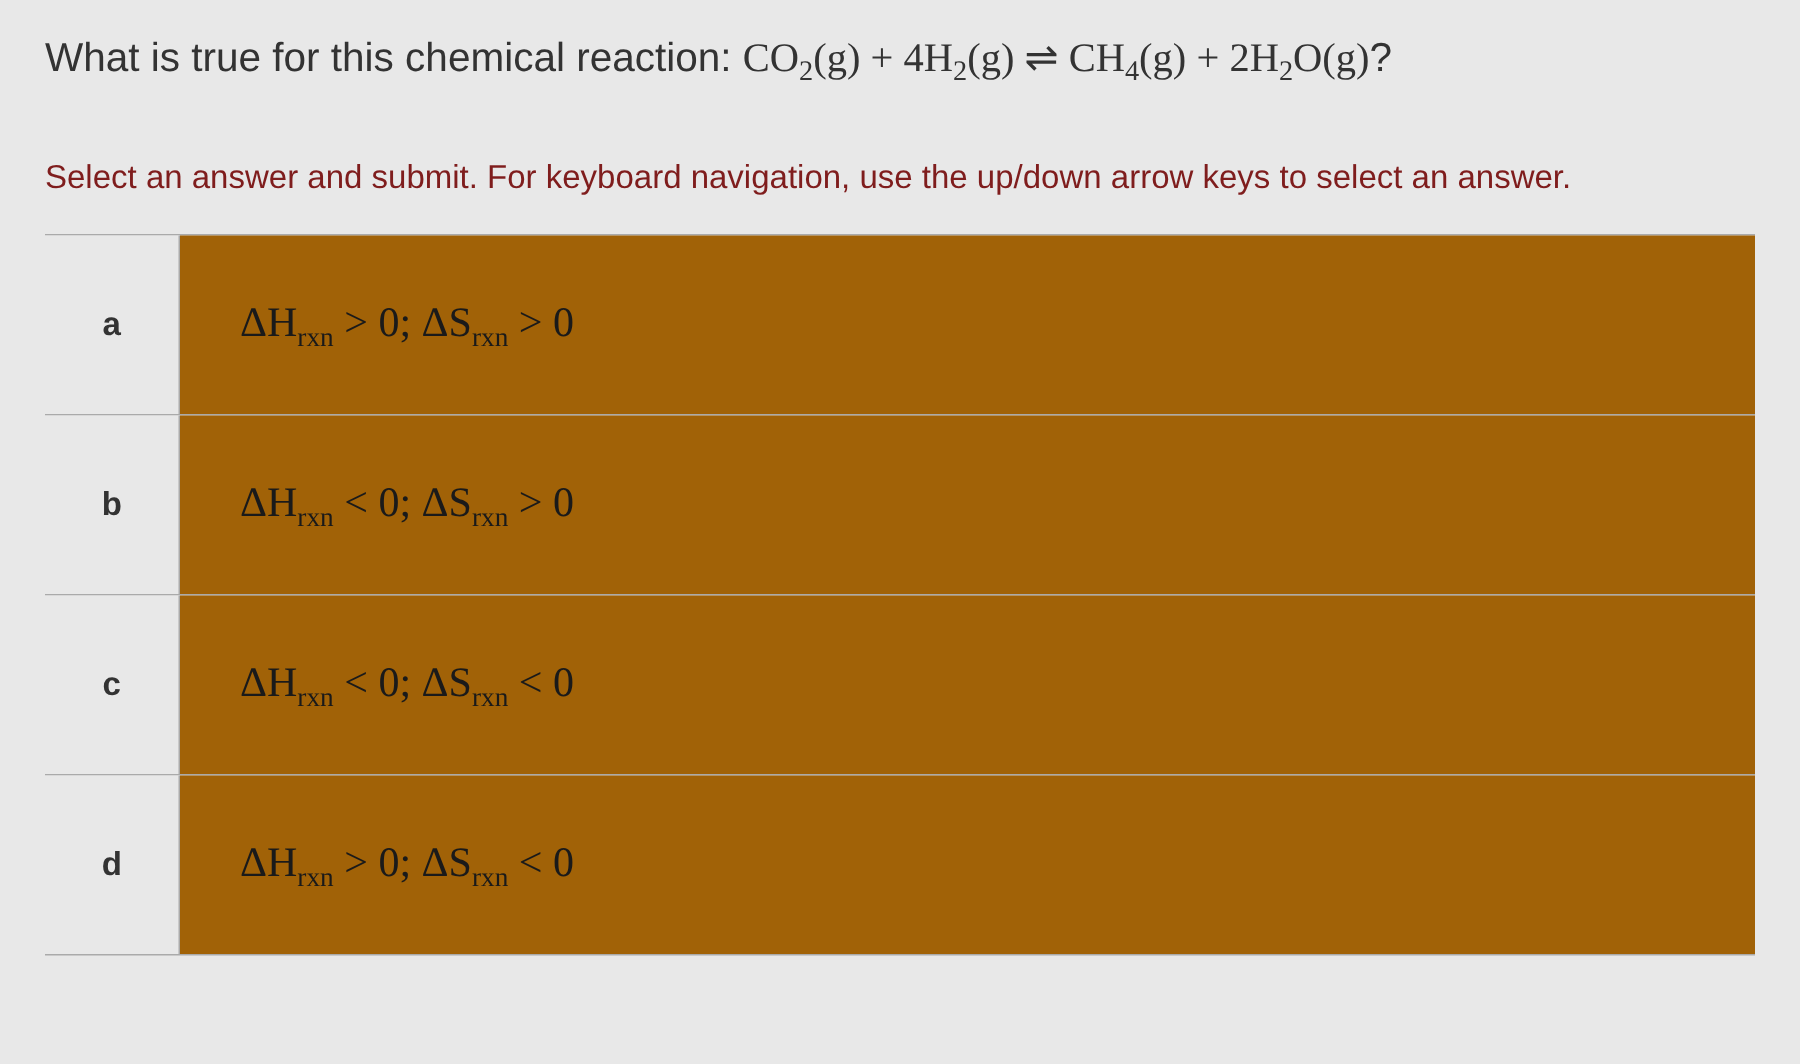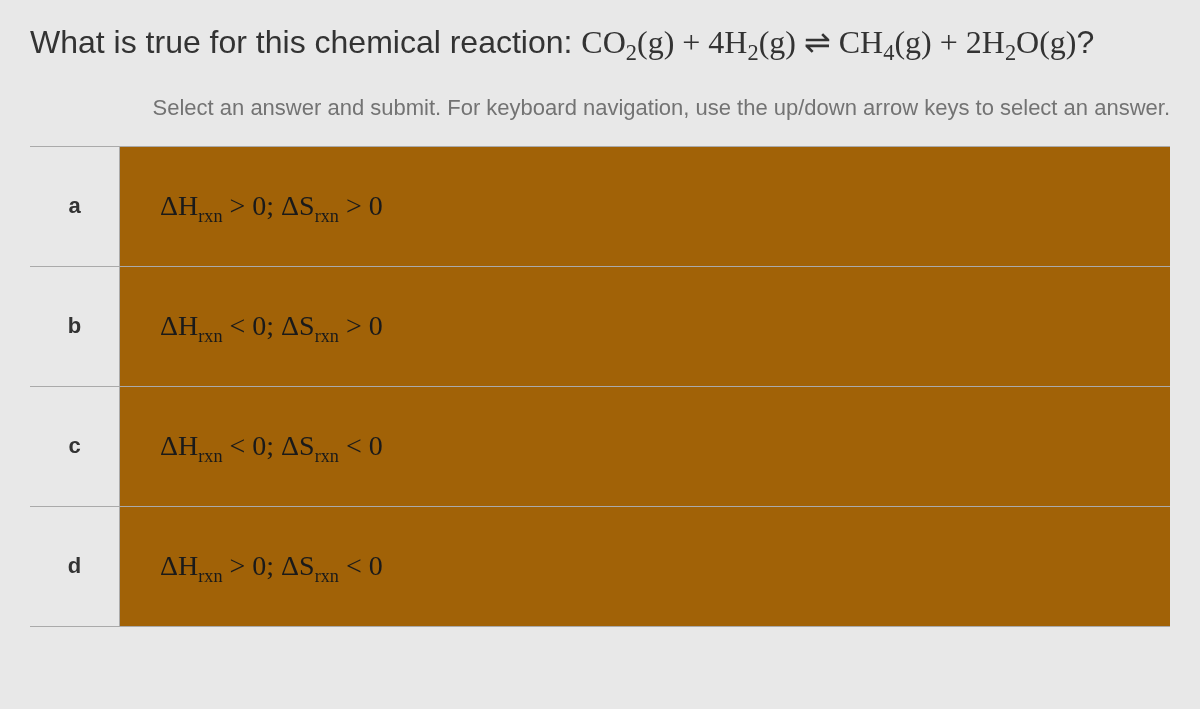--- a/index.html
+++ b/index.html
@@ -9,30 +9,29 @@
     }
     body {
       font-family: Arial, Helvetica, sans-serif;
       background: #e8e8e8;
       width: 1200px;
       height: 709px;
       padding: 20px 30px;
       color: #2a2a2a;
     }
     .question-text {
-      font-size: 32px;
+      font-size: 27px;
       color: #333;
-      margin-bottom: 30px;
+      margin-bottom: 47px;
       line-height: 1.4;
     }
     .instruction-text {
       font-size: 22px;
-      color: #737373;
+      color: #7f1d1d;
       margin-bottom: 25px;
-      text-align: right;
     }
     .options-container {
       border-top: 1px solid #aaa;
     }
     .option-row {
       display: flex;
       align-items: stretch;
       border-bottom: 1px solid #aaa;
       min-height: 120px;
       cursor: pointer;

